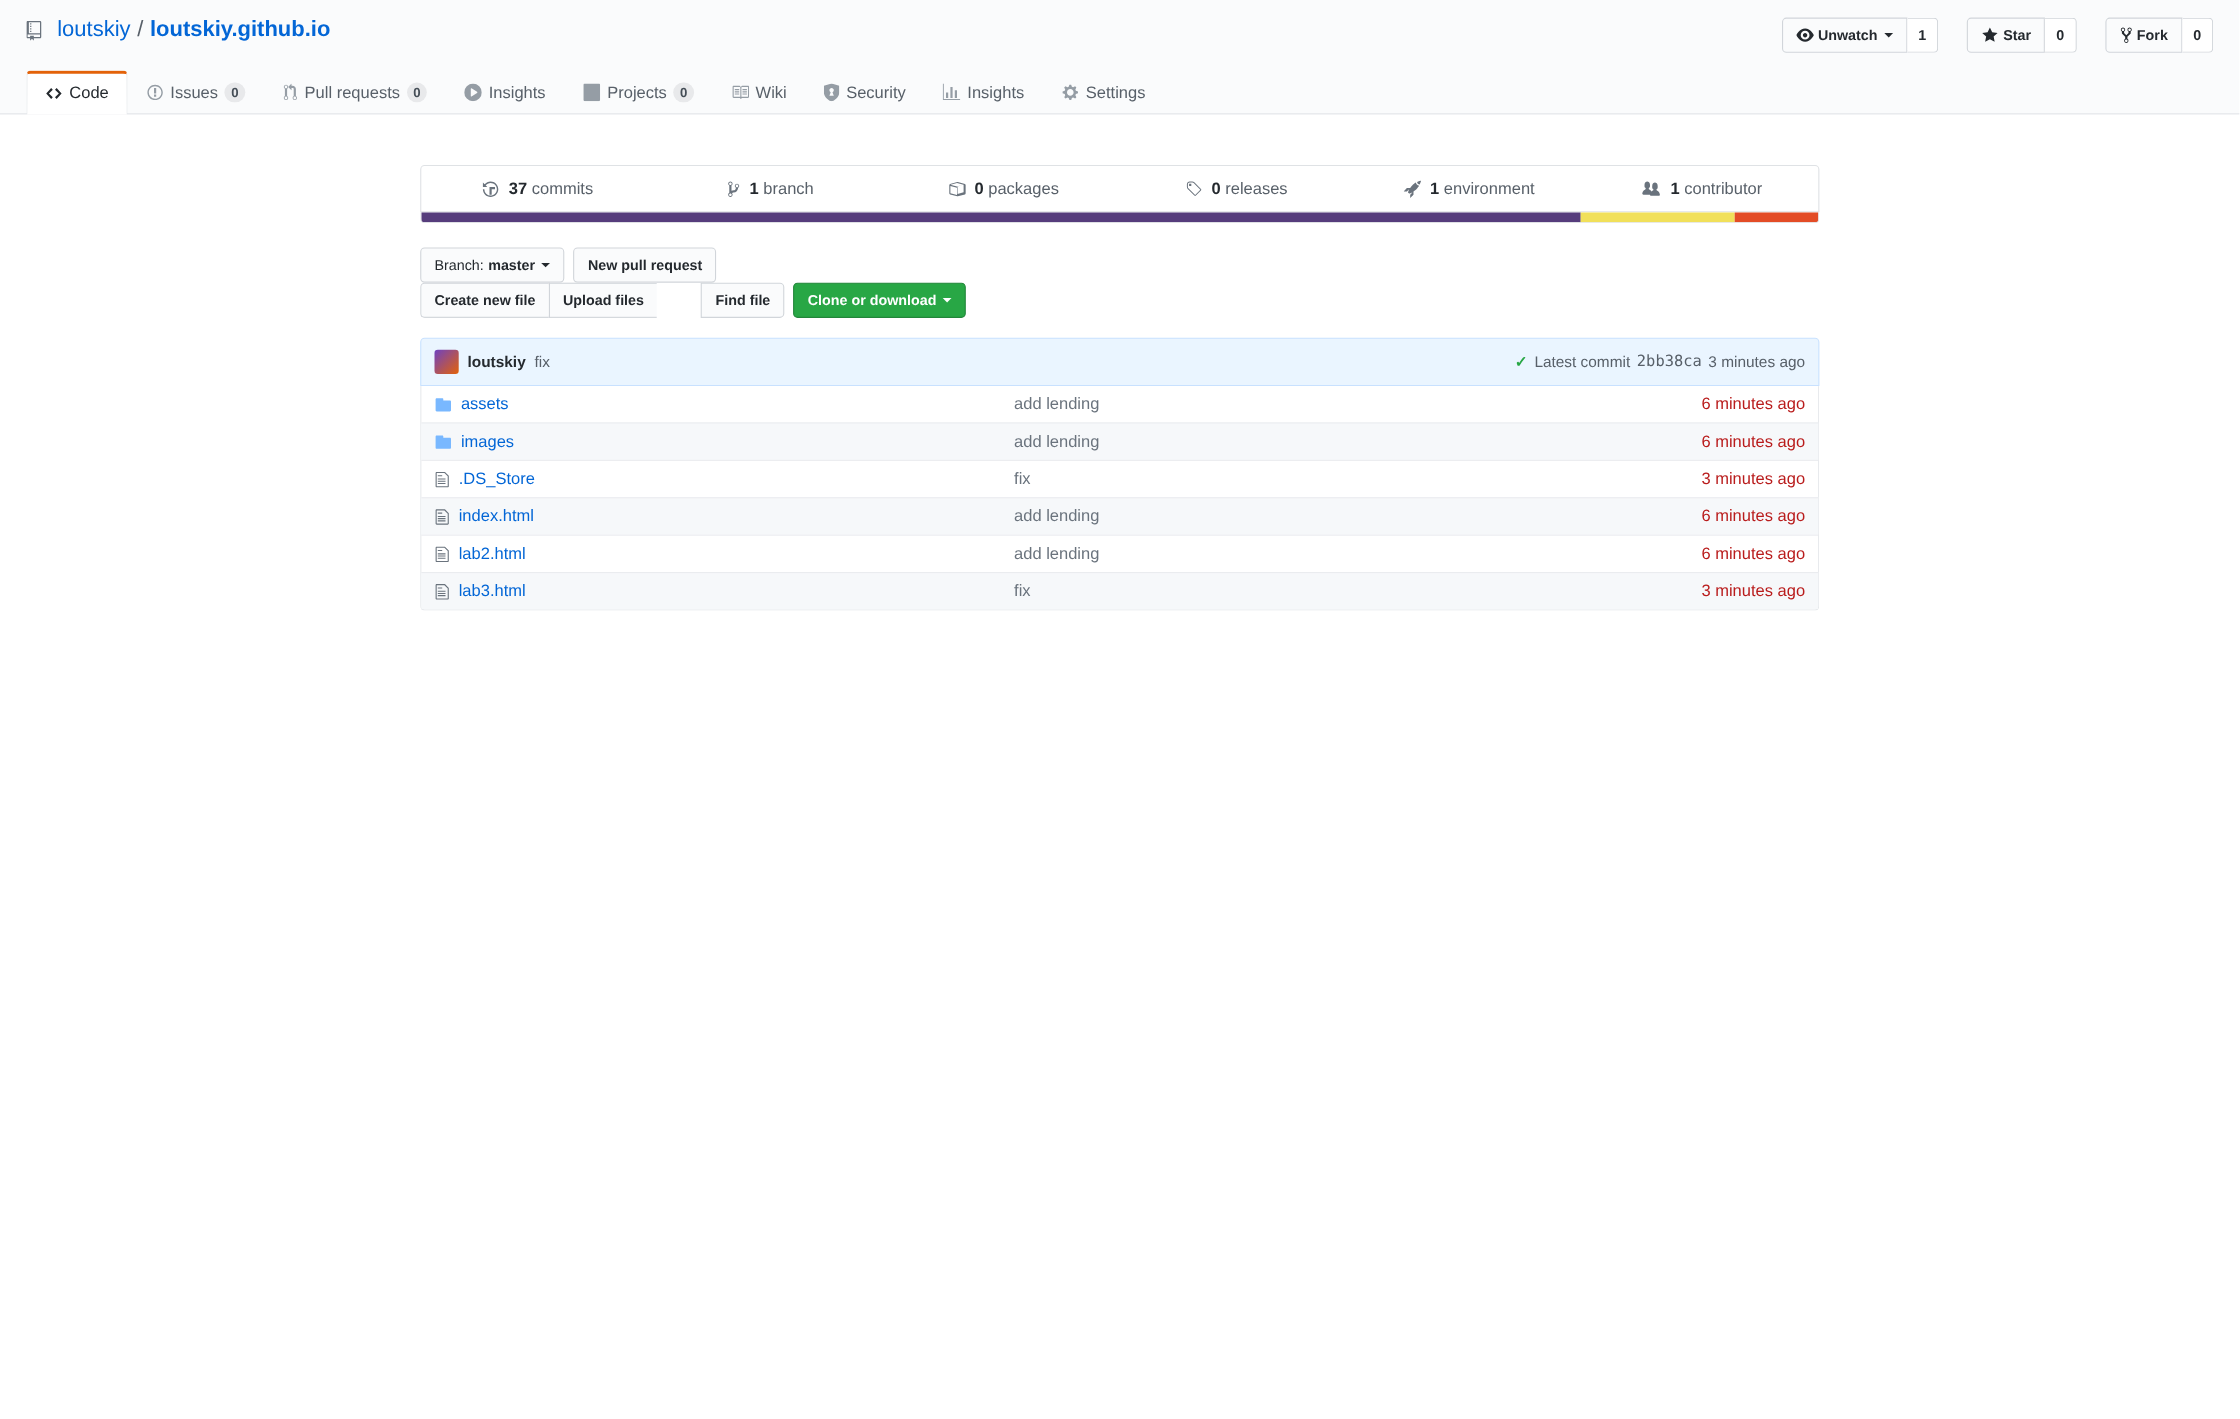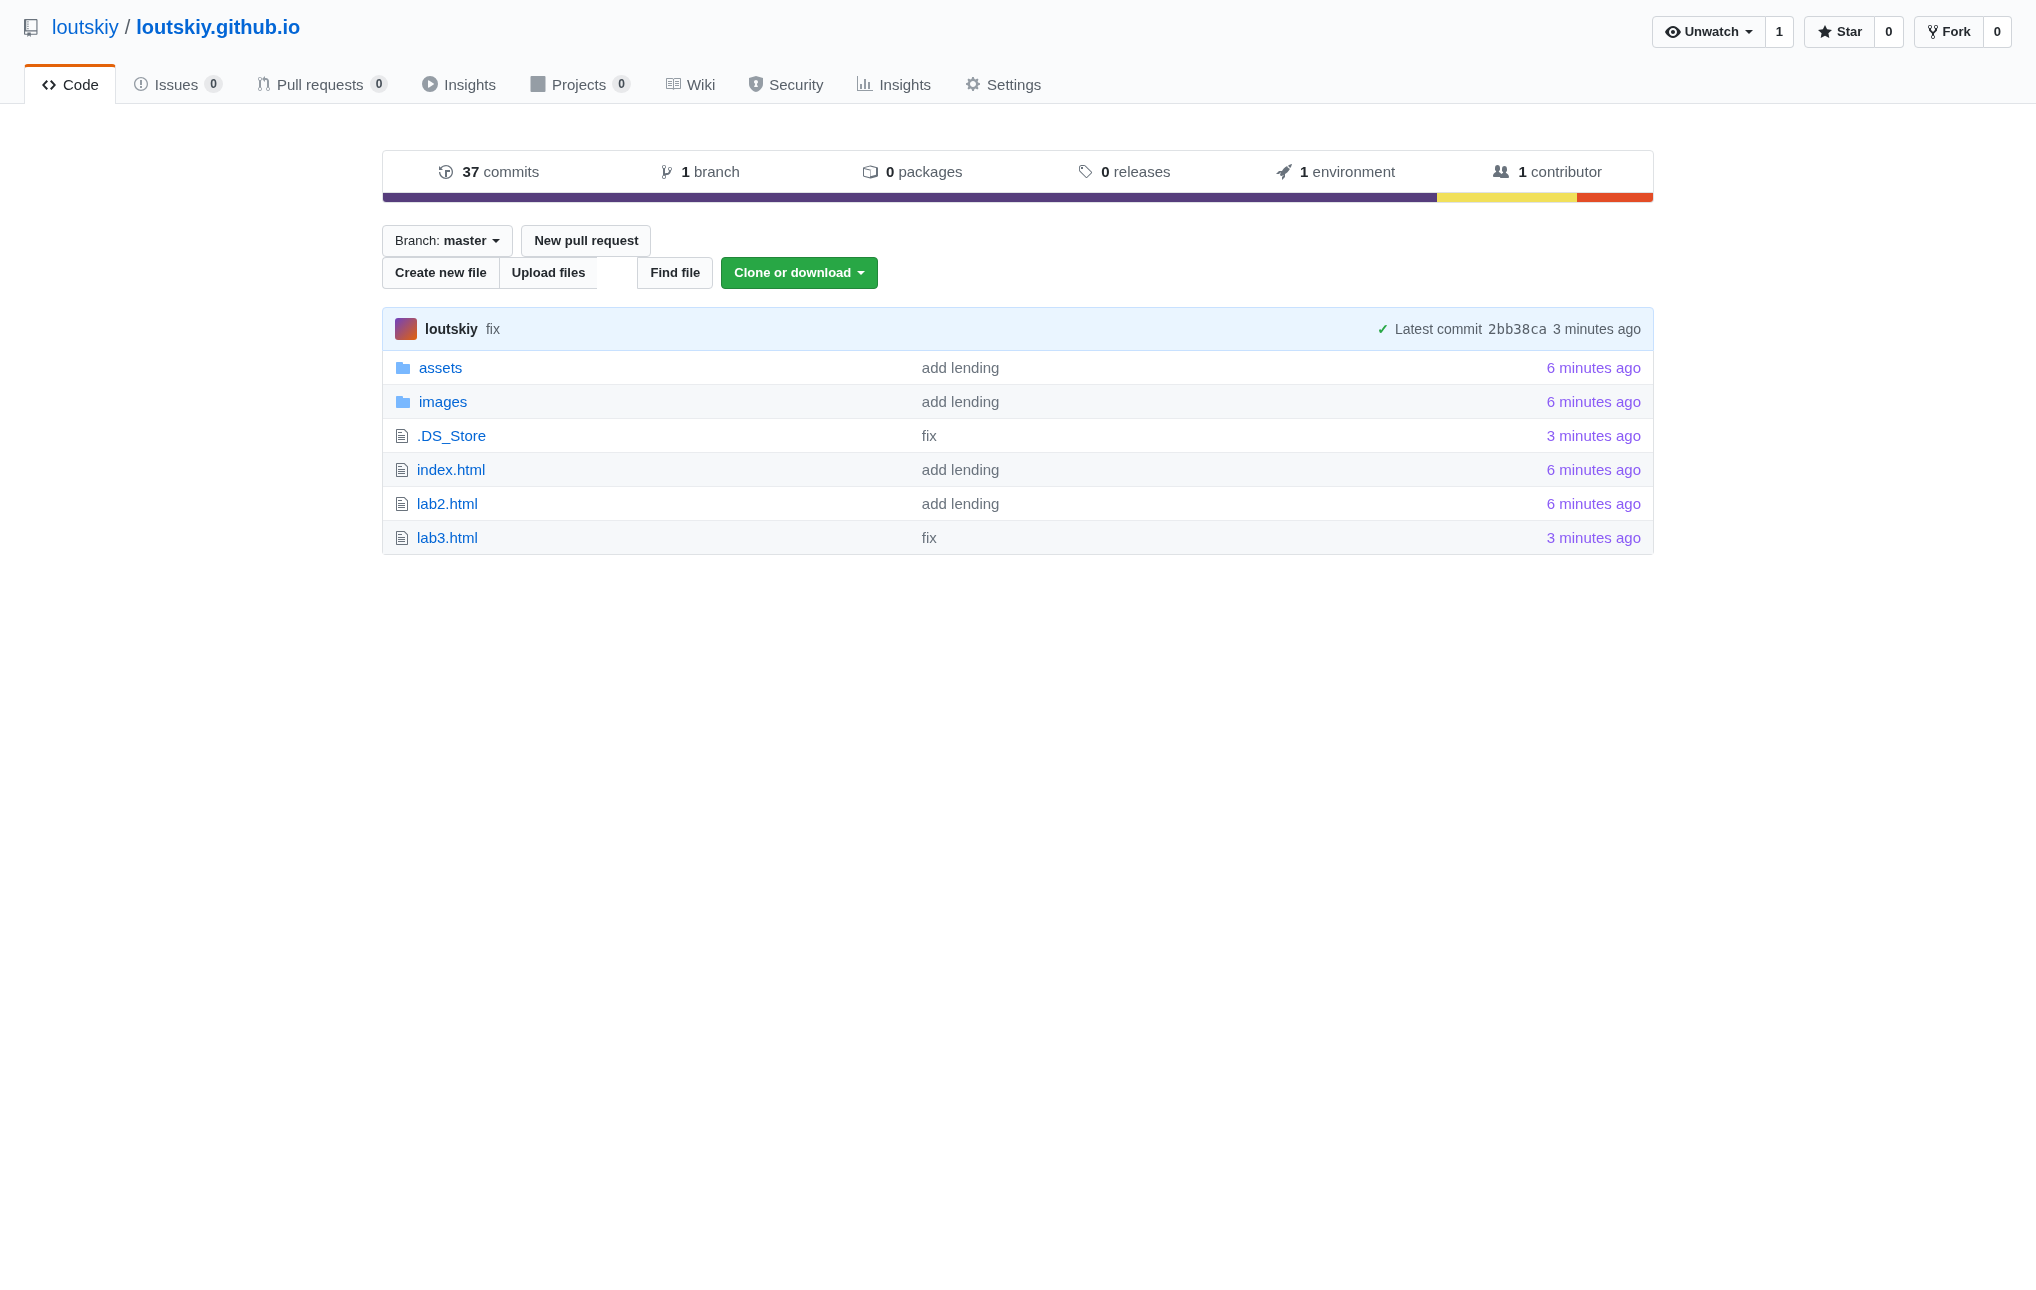--- a/index.html
+++ b/index.html
@@ -44,21 +44,21 @@
     font-size: 13px;
     font-weight: 600;
     color: #24292e;
     cursor: pointer;
     display: inline-flex;
     align-items: center;
     gap: 4px;
     line-height: 20px;
   }
   .btn svg { fill: #24292e; }
-  .btn-with-count .btn { border-top-right-radius: 0; border-bottom-right-radius: 0; }
+  .btn-with-count .btn { border-top-right-radius: 0; border-bottom-right-radius: 0; margin-left: 16px; }
   .social-count {
     border: 1px solid #d1d5da;
     border-left: 0;
     border-radius: 0 4px 4px 0;
     padding: 5px 10px;
     font-size: 13px;
     font-weight: 600;
     background: #fff;
     color: #24292e;
     line-height: 20px;
@@ -163,21 +163,21 @@
   .commit-tease-right { display:flex; align-items:center; gap:6px; color:#586069; }
   .commit-tease-right .sha { font-family: SFMono-Regular, Consolas, monospace; color:#586069; }
   .check { color: #28a745; font-weight: 700; }
 
   .files { border: 1px solid #dfe2e5; border-top: none; border-radius: 0 0 4px 4px; }
   .file-row { display: flex; padding: 8px 12px; border-top: 1px solid #eaecef; font-size: 15px; align-items: center; }
   .file-row:nth-child(even){ background:#f6f8fa; }
   .file-row:first-child { border-top: none; }
   .file-cell-name { width: 41%; display: flex; align-items: center; gap: 8px; }
   .file-cell-msg { flex: 1; color: #6a737d; margin-left: 16px; }
-  .file-cell-age { color: #8b5cf6; text-align: right; width: 180px; }
+  .file-cell-age { color: #b91c1c; text-align: right; width: 180px; }
   .icon-dir { fill: #79b8ff; }
   .icon-file { fill: #6a737d; }
 
   .readme-prompt {
     margin-top: 22px;
     background: #eaf5ff;
     border: 1px solid #c8e1ff;
     border-radius: 4px;
     padding: 22px 20px;
     display: flex;

